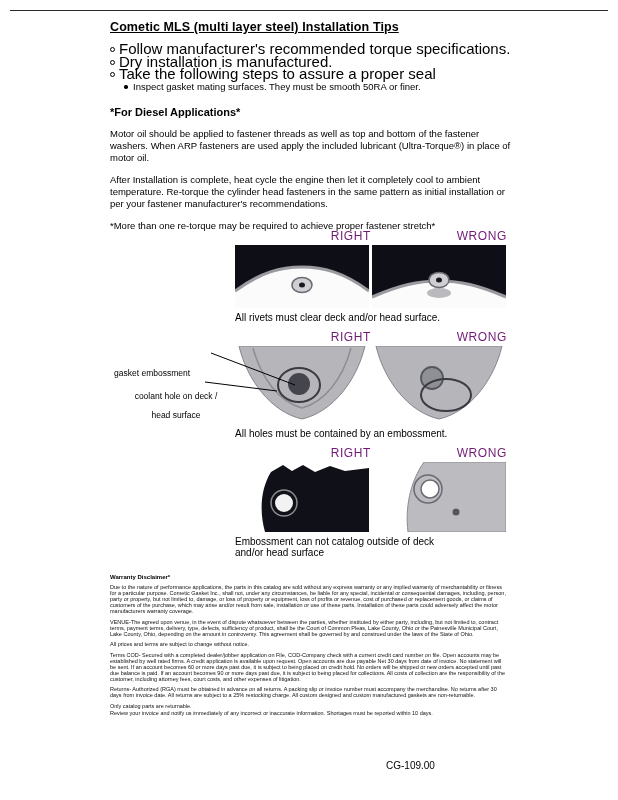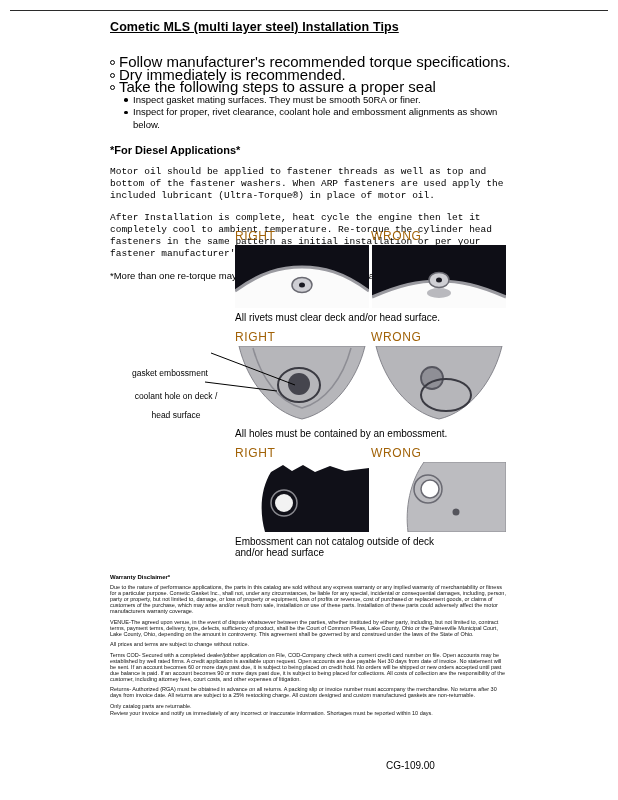--- a/index.html
+++ b/index.html
@@ -4,76 +4,75 @@
 <style>
   * { margin:0; padding:0; box-sizing:border-box; }
   html,body { background:#ffffff; }
   .page {
     position:relative; width:618px; height:800px; background:#ffffff;
     font-family:"Liberation Sans", sans-serif; color:#000; overflow:hidden;
   }
   .top-rule { position:absolute; top:10px; left:10px; width:598px; height:1px; background:#2b2b2b; }
 
   .content { position:absolute; left:110px; top:20px; width:412px; }
-  .title { font-size:12.5px; font-weight:bold; text-decoration:underline; margin-bottom:22px; letter-spacing:0.1px; }
+  .title { font-size:12.5px; font-weight:bold; text-decoration:underline; margin-bottom:9px; letter-spacing:0.1px; }
 
   ul.tips { list-style:none; }
   ul.tips > li { position:relative; font-size:15px; line-height:12.5px; padding-left:9px; }
   ul.tips > li::before {
     content:""; position:absolute; left:0; top:4px; width:3px; height:3px;
     border:1px solid #000; border-radius:50%;
   }
   ul.tips-sub { list-style:none; margin-left:14px; }
   ul.tips-sub > li { position:relative; font-size:9.5px; line-height:12.5px; padding-left:9px; }
   ul.tips-sub > li::before {
     content:""; position:absolute; left:0; top:4.5px; width:3.5px; height:3.5px;
     background:#000; border-radius:50%;
   }
 
   .diesel-heading { font-size:11px; font-weight:bold; margin:13px 0 10px; }
-  .body-para { font-size:9.5px; line-height:12px; margin-bottom:10px; width:402px;font-family:Liberation Mono, monospace; }
+  .body-para { font-size:9.5px; line-height:12px; margin-bottom:10px; width:402px; }
   .note-para { font-size:9.5px; line-height:12px; margin-top:2px; }
 
   .diagrams { position:absolute; left:235px; top:229px; width:272px; }
   .diag-labels { display:flex; margin-bottom:2px; }
-  .diag-labels span { flex:1; text-align:left; font-size:12px; letter-spacing:0.6px; color:#a16207; }
+  .diag-labels span { flex:1; text-align:right; font-size:12px; letter-spacing:0.6px; color:#701a75; }
   .panels { display:flex; gap:3px; }
   .panels svg { display:block; }
   .diag-caption { font-size:10px; margin:4px 0 7px; color:#000; }
   .row-gap { margin-top:7px; }
   .caption-narrow { width:210px; }
 
   .ann1 { position:absolute; left:134px; top:341px; width:84px; font-size:8.5px; line-height:19px; text-align:center;margin-top:46px; }
-  .ann2 { position:absolute; left:114px; top:368px; width:94px; font-size:8.5px; line-height:10.5px;text-align:right; }
+  .ann2 { position:absolute; left:114px; top:368px; width:94px; font-size:8.5px; line-height:10.5px; }
   .leader-svg { position:absolute; left:205px; top:345px; }
 
   .disclaimer { position:absolute; left:110px; top:574px; width:398px; }
   .disc-heading { font-size:6px; font-weight:bold; margin-bottom:4px; }
   .disclaimer p { font-size:5.5px; line-height:6px; margin-bottom:4.5px; color:#111; }
   .disclaimer p.tight { margin-bottom:1px; }
 
   .footer-code { position:absolute; left:386px; top:760px; font-size:10px; color:#000; }
 </style>
 </head>
 <body>
 
 <div class="page">
   <div class="top-rule"></div>
 
   <div class="content">
     <h1 class="title">Cometic MLS (multi layer steel) Installation Tips</h1>
 
     <ul class="tips">
       <li>Follow manufacturer's recommended torque specifications.</li>
-      <li>Dry immediately is recommended.</li>
+      <li>Dry installation is manufactured.</li>
       <li>Take the following steps to assure a proper seal</li>
     </ul>
     <ul class="tips-sub">
       <li>Inspect gasket mating surfaces.  They must be smooth 50RA or finer.</li>
-      <li>Inspect for proper, rivet clearance, coolant hole and embossment alignments as shown below.</li>
     </ul>
 
     <h2 class="diesel-heading">*For Diesel Applications*</h2>
     <p class="body-para">Motor oil should be applied to fastener threads as well as top and bottom of the fastener washers. When ARP fasteners are used apply the included lubricant (Ultra-Torque®) in place of motor oil.</p>
     <p class="body-para">After Installation is complete, heat cycle the engine then let it completely cool to ambient temperature. Re-torque the cylinder head fasteners in the same pattern as initial installation or per your fastener manufacturer's recommendations.</p>
     <p class="note-para">*More than one re-torque may be required to achieve proper fastener stretch*</p>
   </div>
 
   <div class="diagrams">
 

